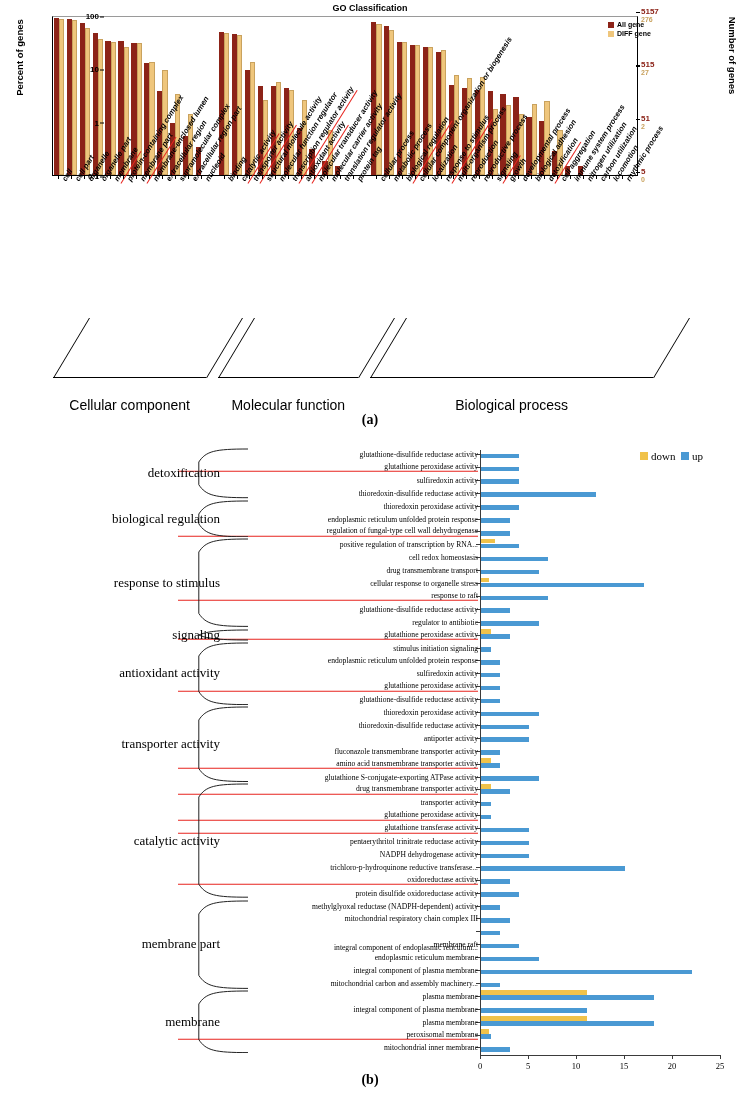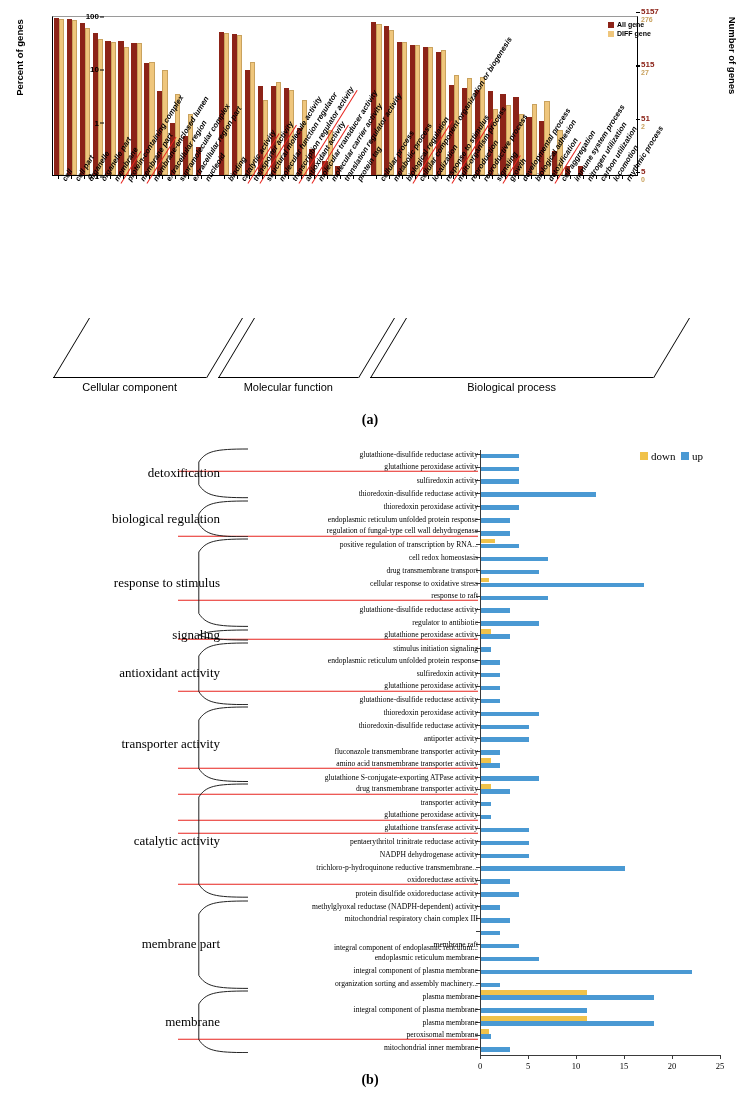--- a/index.html
+++ b/index.html
@@ -62,22 +62,22 @@
     font-family:"Liberation Sans",sans-serif;font-size:7.6px;font-weight:bold;
     font-style:italic;white-space:nowrap;
     transform-origin:left top;transform:rotate(-58deg);
     direction:rtl;text-align:left;
   }
   .xlab-a.ul{border-bottom:1.1px solid #e8251f;padding-bottom:0.5px;}
 
   
   .grp{position:absolute;border:1px solid #000;border-top:none;box-sizing:border-box;}
   .grp-lbl{
-    position:absolute;font-family:"Liberation Sans",sans-serif;font-size:11px;
-    text-align:center;white-space:nowrap;
+    position:absolute;font-family:"Liberation Sans",sans-serif;font-size:14px;
+    text-align:center;white-space:nowrap;margin-top:16px;
   }
   .skew-l{position:absolute;width:1px;background:#000;transform-origin:bottom left;}
 
   #cap-a{position:absolute;left:0;top:412px;width:740px;text-align:center;
     font-size:14px;font-weight:bold;font-family:"Liberation Serif",serif;}
 
   
   #panel-b{position:absolute;left:0;top:440px;width:740px;height:656px;}
   .axis-b{position:absolute;left:480px;top:10px;width:1.4px;height:605px;background:#3b3b3b;}
   .axis-bx{position:absolute;left:480px;top:615px;width:241px;height:1.2px;background:#3b3b3b;}
@@ -103,20 +103,21 @@
     font-family:"Liberation Serif",serif;font-size:13px;transform:translateY(-50%);}
   .brk{position:absolute;left:188px;}
 
   #cap-b{position:absolute;left:0;top:632px;width:740px;text-align:center;
     font-size:14px;font-weight:bold;}
 </style>
 </head>
 <body>
 
 <div id="panel-a">
+  <div id="go-title">GO Classification</div>
   <div id="ylab-a">Percent of genes</div>
   <div id="ylab-r">Number of genes</div>
   <div id="plot-a">
       <div class="bar all" style="left: 0.775814px; width: 5.17209px; height: 157.039px;"></div>
       <div class="bar diff" style="left: 5.94791px; width: 5.17209px; height: 156.507px;"></div>
       <div class="bar all" style="left: 13.706px; width: 5.17209px; height: 156.507px;"></div>
       <div class="bar diff" style="left: 18.8781px; width: 5.17209px; height: 155.403px;"></div>
       <div class="bar all" style="left: 26.6363px; width: 5.17209px; height: 151.739px;"></div>
       <div class="bar diff" style="left: 31.8084px; width: 5.17209px; height: 146.98px;"></div>
       <div class="bar all" style="left: 39.5665px; width: 5.17209px; height: 142.014px;"></div>
@@ -354,21 +355,21 @@
       <div class="rowlab" style="top: 104.3px;">positive regulation of transcription by RNA...</div>
       <div class="b-dn" style="left: 481px; top: 98.9px; width: 14.4px;"></div>
       <div class="b-up" style="left: 481px; top: 103.9px; width: 38.4px;"></div>
       <div class="ytick-b" style="top: 117.2px;"></div>
       <div class="rowlab" style="top: 117.2px;">cell redox homeostasis</div>
       <div class="b-up" style="left: 481px; top: 116.8px; width: 67.2px;"></div>
       <div class="ytick-b" style="top: 130.1px;"></div>
       <div class="rowlab" style="top: 130.1px;">drug transmembrane transport</div>
       <div class="b-up" style="left: 481px; top: 129.7px; width: 57.6px;"></div>
       <div class="ytick-b" style="top: 143px;"></div>
-      <div class="rowlab" style="top: 143px;">cellular response to oxidative stress</div>
+      <div class="rowlab" style="top: 143px;">cellular response to organelle stress</div>
       <div class="b-dn" style="left: 481px; top: 137.6px; width: 7.68px;"></div>
       <div class="b-up" style="left: 481px; top: 142.6px; width: 163.2px;"></div>
       <div class="ytick-b" style="top: 155.9px;"></div>
       <div class="rowlab ul" style="top: 155.9px;">response to raft</div>
       <div class="b-up" style="left: 481px; top: 155.5px; width: 67.2px;"></div>
       <div class="ytick-b" style="top: 168.8px;"></div>
       <div class="rowlab" style="top: 168.8px;">glutathione-disulfide reductase activity</div>
       <div class="b-up" style="left: 481px; top: 168.4px; width: 28.8px;"></div>
       <div class="ytick-b" style="top: 181.7px;"></div>
       <div class="rowlab" style="top: 181.7px;">regulator to antibiotic</div>
@@ -424,21 +425,21 @@
       <div class="ytick-b" style="top: 388.1px;"></div>
       <div class="rowlab ul" style="top: 388.1px;">glutathione transferase activity</div>
       <div class="b-up" style="left: 481px; top: 387.7px; width: 48px;"></div>
       <div class="ytick-b" style="top: 401px;"></div>
       <div class="rowlab" style="top: 401px;">pentaerythritol trinitrate reductase activity</div>
       <div class="b-up" style="left: 481px; top: 400.6px; width: 48px;"></div>
       <div class="ytick-b" style="top: 413.9px;"></div>
       <div class="rowlab" style="top: 413.9px;">NADPH dehydrogenase activity</div>
       <div class="b-up" style="left: 481px; top: 413.5px; width: 48px;"></div>
       <div class="ytick-b" style="top: 426.8px;"></div>
-      <div class="rowlab" style="top: 426.8px;">trichloro-p-hydroquinone reductive transmembrane...</div>
+      <div class="rowlab" style="top: 426.8px;">trichloro-p-hydroquinone reductive transferase...</div>
       <div class="b-up" style="left: 481px; top: 426.4px; width: 144px;"></div>
       <div class="ytick-b" style="top: 439.7px;"></div>
       <div class="rowlab ul" style="top: 439.7px;">oxidoreductase activity</div>
       <div class="b-up" style="left: 481px; top: 439.3px; width: 28.8px;"></div>
       <div class="ytick-b" style="top: 452.6px;"></div>
       <div class="rowlab" style="top: 452.6px;">protein disulfide oxidoreductase activity</div>
       <div class="b-up" style="left: 481px; top: 452.2px; width: 38.4px;"></div>
       <div class="ytick-b" style="top: 465.5px;"></div>
       <div class="rowlab" style="top: 465.5px;">methylglyoxal reductase (NADPH-dependent) activity</div>
       <div class="b-up" style="left: 481px; top: 465.1px; width: 19.2px;"></div>
@@ -451,21 +452,21 @@
       <div class="ytick-b" style="top: 504.2px;"></div>
       <div class="rowlab" style="top: 504.2px;">membrane raft</div>
       <div class="b-up" style="left: 481px; top: 503.8px; width: 38.4px;"></div>
       <div class="ytick-b" style="top: 517.1px;"></div>
       <div class="rowlab" style="top: 517.1px;">endoplasmic reticulum membrane</div>
       <div class="b-up" style="left: 481px; top: 516.7px; width: 57.6px;"></div>
       <div class="ytick-b" style="top: 530px;"></div>
       <div class="rowlab" style="top: 530px;">integral component of plasma membrane</div>
       <div class="b-up" style="left: 481px; top: 529.6px; width: 211.2px;"></div>
       <div class="ytick-b" style="top: 542.9px;"></div>
-      <div class="rowlab" style="top: 542.9px;">organization sorting and assembly machinery...</div>
+      <div class="rowlab" style="top: 542.9px;">mitochondrial carbon and assembly machinery...</div>
       <div class="b-up" style="left: 481px; top: 542.5px; width: 19.2px;"></div>
       <div class="ytick-b" style="top: 555.8px;"></div>
       <div class="rowlab" style="top: 555.8px;">plasma membrane</div>
       <div class="b-dn" style="left: 481px; top: 550.4px; width: 105.6px;"></div>
       <div class="b-up" style="left: 481px; top: 555.4px; width: 172.8px;"></div>
       <div class="ytick-b" style="top: 568.7px;"></div>
       <div class="rowlab" style="top: 568.7px;">integral component of plasma membrane</div>
       <div class="b-up" style="left: 481px; top: 568.3px; width: 105.6px;"></div>
       <div class="ytick-b" style="top: 581.6px;"></div>
       <div class="rowlab" style="top: 581.6px;">plasma membrane</div>

